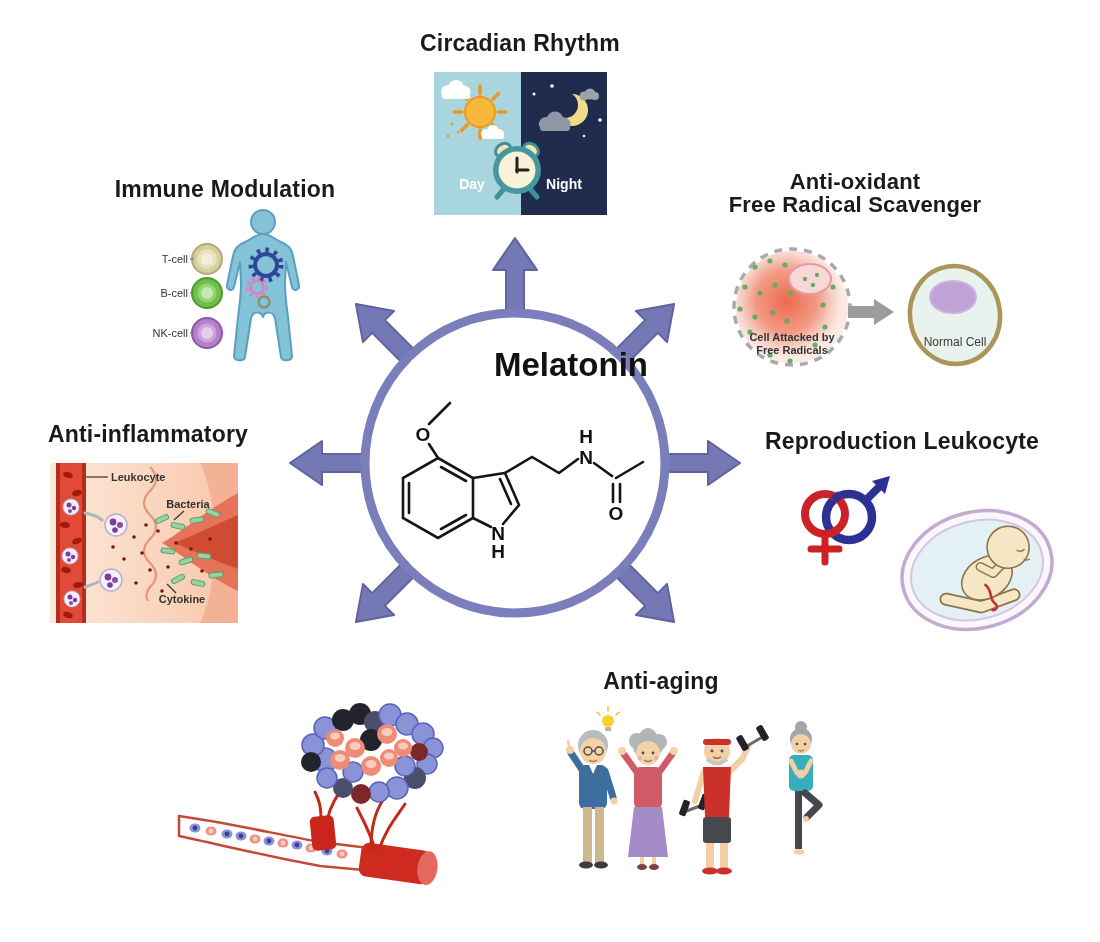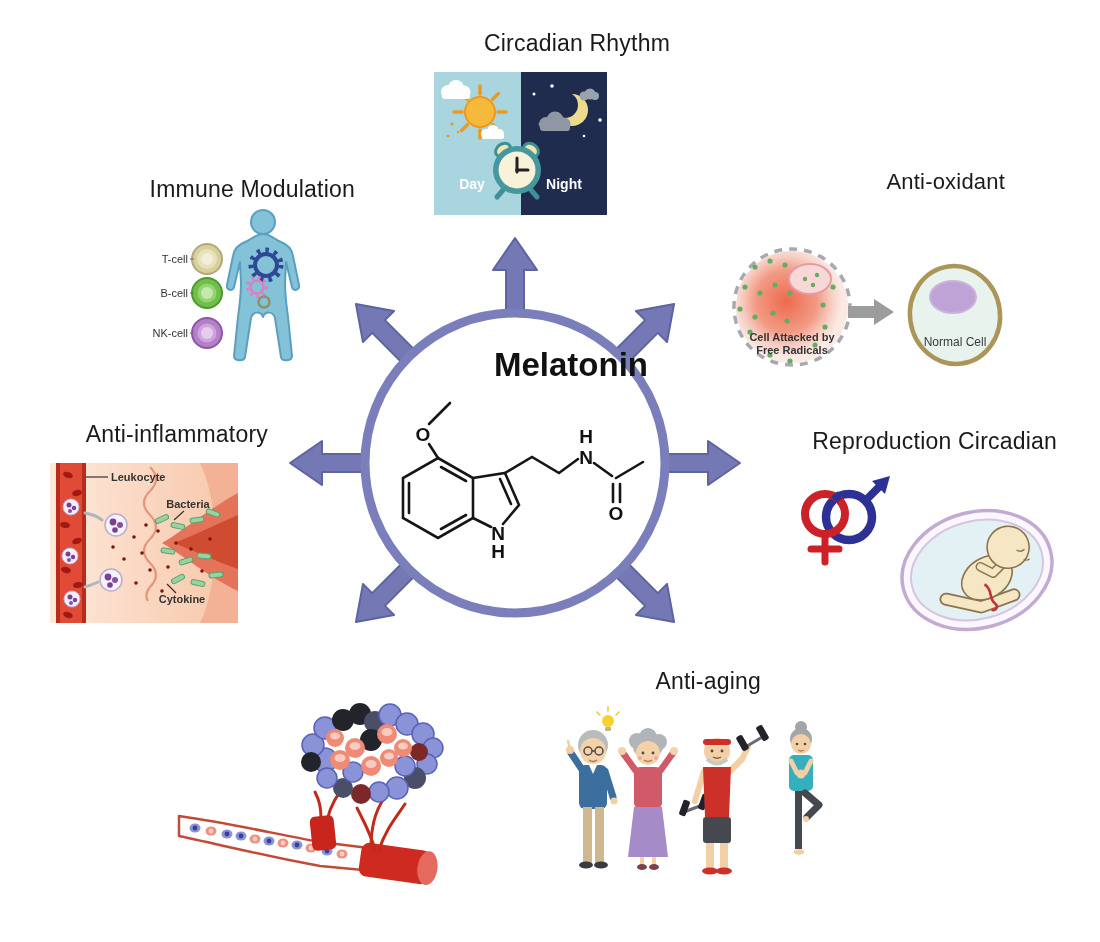--- a/index.html
+++ b/index.html
@@ -1,19 +1,19 @@
 <!DOCTYPE html>
 <html><head>
 <meta charset="utf-8">
 <style>
   html,body{margin:0;padding:0;background:#fff;}
   #stage{position:relative;width:1100px;height:942px;background:#ffffff;overflow:hidden;
          font-family:"Liberation Sans","DejaVu Sans",sans-serif;}
   .abs{position:absolute;}
-  .title{font-weight:400;color:#1a1a1a;font-size:23px;text-align:right;letter-spacing:.2px;}
+  .title{font-weight:700;color:#1a1a1a;font-size:23px;text-align:center;letter-spacing:.2px;}
   #overlay{position:absolute;left:0;top:0;z-index:1;pointer-events:none;}
   .sec{z-index:2;}
   #melatonin-label{z-index:3;font-weight:700;font-size:33px;color:#111;text-align:right;}
   svg text{font-family:"Liberation Sans","DejaVu Sans",sans-serif;}
   .small-label{font-size:11px;font-weight:700;fill:#333;}
   .atom{font-size:19px;font-weight:600;fill:#111;}
 </style>
 </head>
 <body>
 
@@ -172,20 +172,21 @@
       <circle cx="67" cy="128" r="15" fill="#b480c8" stroke="#9054a8" stroke-width="2"></circle>
       <circle cx="67" cy="128" r="9.5" fill="#cfa3dc"></circle>
         <circle cx="67" cy="128" r="6" fill="#e6cdee"></circle>
     </g>
     <line x1="50" y1="128" x2="54" y2="128" stroke="#777" stroke-width="1.2"></line>
     <text x="48" y="132" text-anchor="end" class="small-label" style="font-weight:400">NK-cell</text>
   </svg>
 
   <div class="abs sec title" style="left:705px;top:170px;width:300px;line-height:23px;font-size:22px;">
     <div>Anti-oxidant</div>
+    <div>Free Radical Scavenger</div>
   </div>
   <svg class="abs sec" style="left:715px;top:237px;" width="300" height="140" viewBox="0 0 300 140">
     <defs>
       <radialGradient id="gradAttacked" cx="45%" cy="45%">
         <stop offset="0%" stop-color="#ed6a4e"></stop>
           <stop offset="55%" stop-color="#f29a84"></stop>
         <stop offset="80%" stop-color="#f7cdc2"></stop>
           <stop offset="100%" stop-color="#fbeae4"></stop>
       </radialGradient>
     </defs>
@@ -317,21 +318,21 @@
         <circle cx="96" cy="62" r="1.8"></circle>
     </g>
     <line x1="36" y1="14" x2="58" y2="14" stroke="#333" stroke-width="1.2"></line>
     <text x="61" y="18" class="small-label">Leukocyte</text>
     <text x="138" y="45" text-anchor="middle" class="small-label">Bacteria</text>
     <line x1="134" y1="48" x2="124" y2="57" stroke="#333" stroke-width="1.2"></line>
     <text x="132" y="140" text-anchor="middle" class="small-label">Cytokine</text>
     <line x1="126" y1="130" x2="117" y2="121" stroke="#333" stroke-width="1.2"></line>
   </svg>
 
-  <div class="abs sec title" style="left:747px;top:428px;width:310px;">Reproduction Circadian</div>
+  <div class="abs sec title" style="left:747px;top:428px;width:310px;">Reproduction Leukocyte</div>
   <svg class="abs sec" style="left:792px;top:465px;" width="300" height="175" viewBox="0 0 300 175">
 
     <g stroke="#2c3193" fill="none">
       <circle cx="57" cy="52" r="23" stroke-width="8.5"></circle>
       <line x1="73" y1="36" x2="88" y2="21" stroke-width="8"></line>
       <polygon points="98,11 80,16 93,29" fill="#2c3193" stroke="none"></polygon>
     </g>
 
     <g stroke="#cb2127" fill="none" stroke-linecap="round">
       <circle cx="33" cy="49" r="20" stroke-width="8"></circle>

